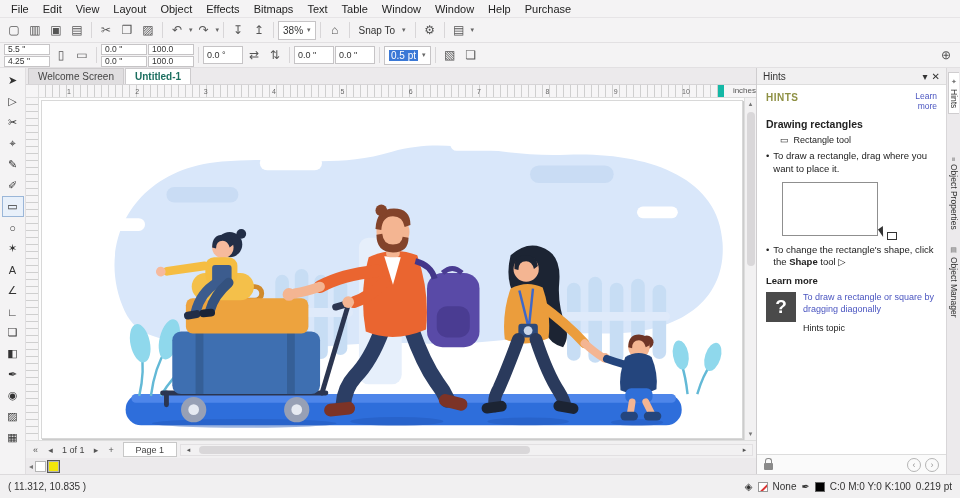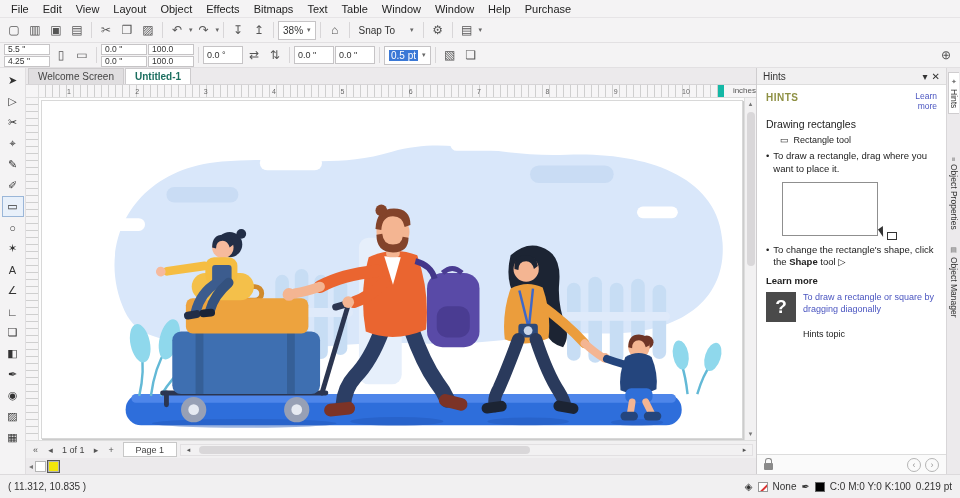--- a/index.html
+++ b/index.html
@@ -7,21 +7,21 @@
   body{font-family:"Liberation Sans",sans-serif;font-size:11px;color:#222;background:#eceaec}
 
   
   .menubar{height:18px;display:flex;align-items:center;background:#f4f3f4;padding:0 4px;border-bottom:1px solid #e6e4e6}
   .menu-item{padding:1px 7px;cursor:default;white-space:nowrap}
   .toolbar,.propbar{height:25px;display:flex;align-items:center;gap:1px;background:#f4f3f4;padding:0 4px;border-bottom:1px solid #e2e0e2}
   .tbtn{min-width:20px;height:20px;display:flex;align-items:center;justify-content:center;color:#555;font-size:12px;border-radius:2px;background:none;border:none}
   .caret{font-size:7px;color:#666;margin-left:1px}
   .sep{width:1px;height:16px;background:#d8d6d8;margin:0 3px}
   .combo{height:19px;background:#fff;border:1px solid #c6c4c6;display:flex;align-items:center;padding:0 4px;gap:3px;font-size:10px;color:#333}
-  .flatbtn{display:flex;align-items:center;gap:14px;padding:0 5px;height:20px;font-size:10px;color:#333}
+  .flatbtn{display:flex;align-items:center;gap:6px;padding:0 5px;height:20px;font-size:10px;color:#333}
   .stack{display:flex;flex-direction:column;gap:1px;justify-content:center}
   .pfield{height:11px;min-width:46px;background:#fff;border:1px solid #c6c4c6;font-size:8.5px;display:flex;align-items:center;padding:0 3px;color:#333}
   .pfield.single{height:18px;min-width:40px;font-size:9px}
   .sel{background:#3a78d6;color:#fff;padding:0 2px}
 
   
   .main{display:flex;height:406px}
   .toolbox{width:26px;background:#f4f3f4;border-right:1px solid #e0dee0;display:flex;flex-direction:column;align-items:center;padding-top:2px}
   .tool{width:22px;height:21px;display:flex;align-items:center;justify-content:center;font-size:11px;color:#333}
   .tool.active{border:1px solid #9ab6d8;background:#e8f0fa}
@@ -59,32 +59,32 @@
   .swatch.selected{outline:1px solid #555}
 
   
   .hints{width:190px;background:#fff;border-left:1px solid #cfcdcf;display:flex;flex-direction:column}
   .hints-titlebar{height:17px;background:#f1f0f1;border-bottom:1px solid #ddd;display:flex;align-items:center;padding:0 6px;font-size:10px;color:#333;gap:4px}
   .hints-body{flex:1;padding:7px 9px 4px 9px;font-size:9.5px;line-height:1.28;color:#222;overflow:hidden}
   .hints-headrow{display:flex;justify-content:space-between;margin-bottom:6px}
   .hints-brand{color:#8e9043;font-weight:bold;letter-spacing:.5px;font-size:10px}
   .blue{color:#4a55c0}
   .lm{width:36px;text-align:right;font-size:8.5px;line-height:1.15}
-  .topic{font-weight:normal;font-size:10.5px;margin-bottom:4px}
+  .topic{font-weight:bold;font-size:10.5px;margin-bottom:4px}
   .toolrow{display:flex;align-items:center;gap:5px;margin:2px 0 4px 14px;font-size:9px}
   .bullet{display:flex;gap:4px;margin:3px 0}
   .diagram{width:96px;height:54px;border:1px solid #8f8f8f;margin:7px 0 8px 16px;position:relative}
   .cur{position:absolute;right:-20px;bottom:-5px;display:flex}
   .cur-arrow{width:0;height:0;border-top:9px solid #333;border-right:6px solid transparent;transform:rotate(-35deg)}
   .cur-rect{width:10px;height:8px;border:1px solid #333;background:#fff;margin-left:1px;margin-top:5px}
   .para{margin:4px 0}
   .lm2{font-weight:bold;margin:7px 0 5px 0}
   .helprow{display:flex;gap:7px;margin-top:3px}
   .qbox{width:30px;height:30px;min-width:30px;background:#4a4a4a;color:#fff;font-size:19px;font-weight:bold;display:flex;align-items:center;justify-content:center}
-  .helpcol{display:flex;flex-direction:column;gap:14px;font-size:9px}
+  .helpcol{display:flex;flex-direction:column;gap:8px;font-size:9px}
   .hints-foot{height:20px;border-top:1px solid #ddd;display:flex;align-items:center;padding:0 7px;background:#fafafa;gap:4px}
   .lock{width:9px;height:7px;background:#8a8a8a;border-radius:1px;position:relative;margin-top:4px}
   .lock::before{content:"";position:absolute;top:-5px;left:1px;width:5px;height:5px;border:1.5px solid #8a8a8a;border-bottom:none;border-radius:3px 3px 0 0}
   .navbtn{width:14px;height:14px;border:1px solid #b5b5b5;border-radius:50%;display:flex;align-items:center;justify-content:center;font-size:9px;color:#999}
 
   .dockstrip{width:14px;background:#eceaec;border-left:1px solid #d8d6d8;display:flex;flex-direction:column;align-items:center;padding-top:4px}
   .dtab{writing-mode:vertical-rl;font-size:8.5px;color:#333;padding:5px 0;display:flex;align-items:center;gap:3px;white-space:nowrap}
   .dtab.active{background:#fff;border:1px solid #cfcdcf;border-right:none}
   .dtab .dicon{font-size:7px;color:#777}
 

